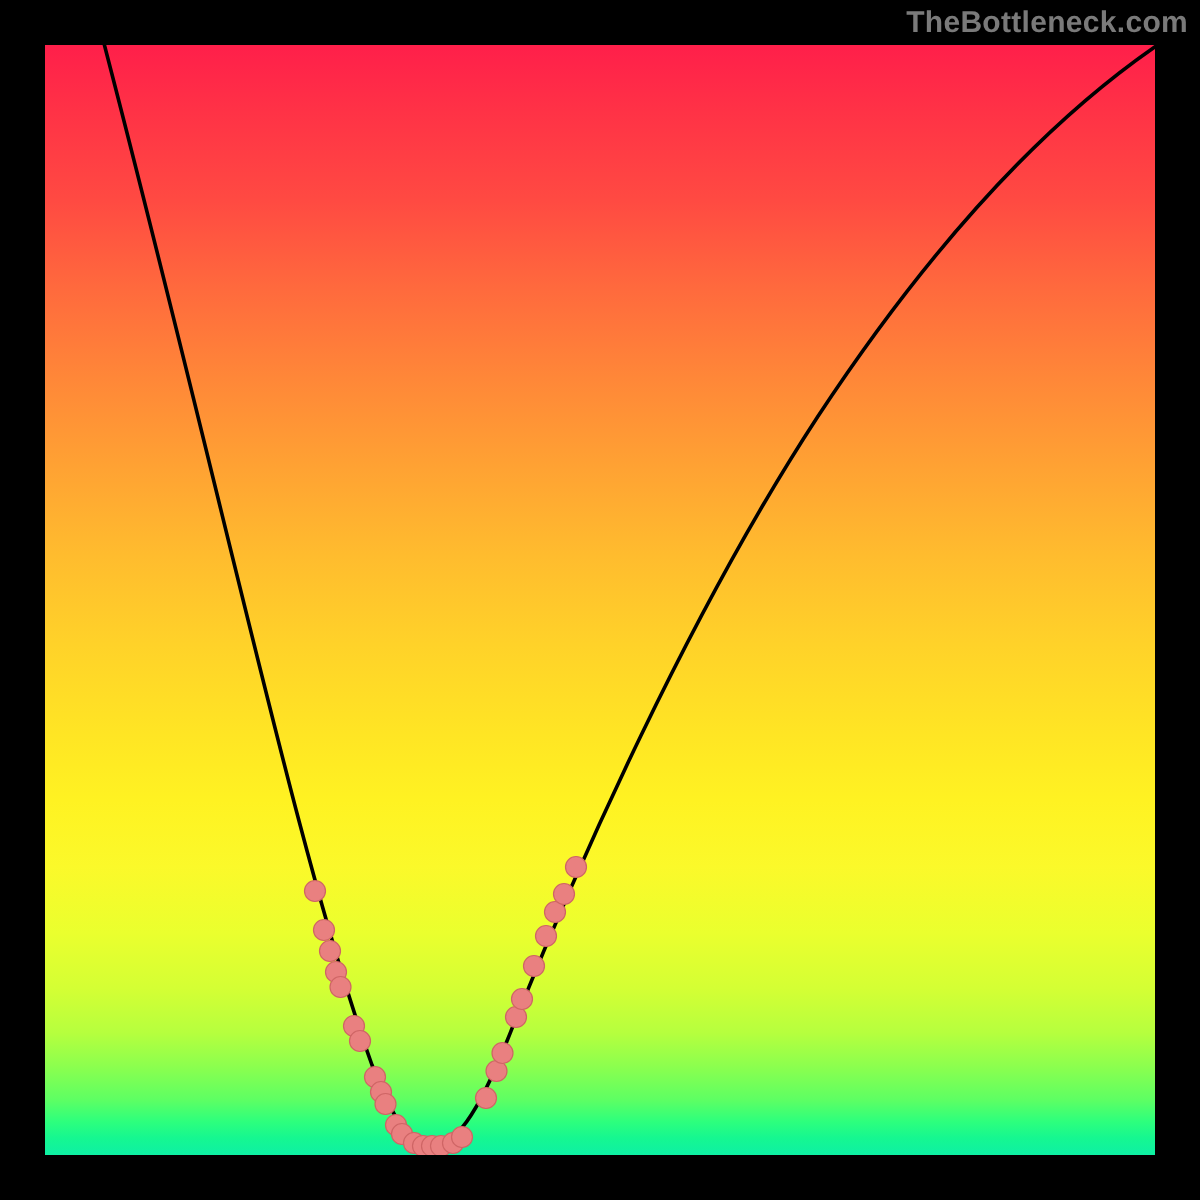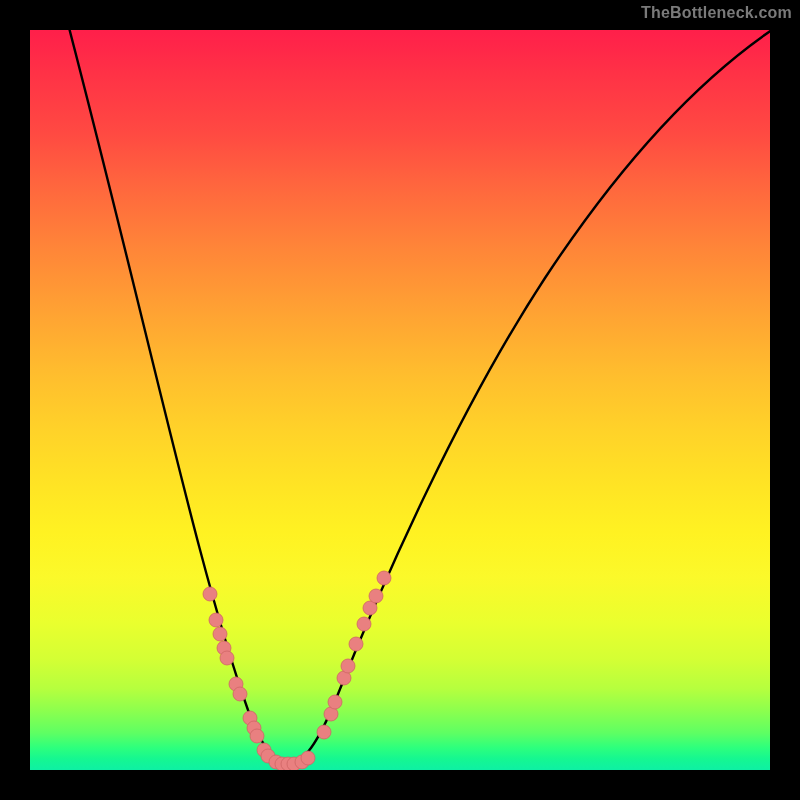--- a/index.html
+++ b/index.html
@@ -66,21 +66,21 @@
   }
   .dot {
     fill: #e98080;
     stroke: #cf6565;
     stroke-width: 0.8;
   }
   .watermark {
     position: absolute;
     top: 4px;
     right: 8px;
-    font-size: 16px;
+    font-size: 20px;
     font-weight: 600;
     color: #7a7a7a;
     letter-spacing: 0.2px;
     user-select: none;
   }
 </style>
 </head>
 <body>
 
 <div class="stage">

